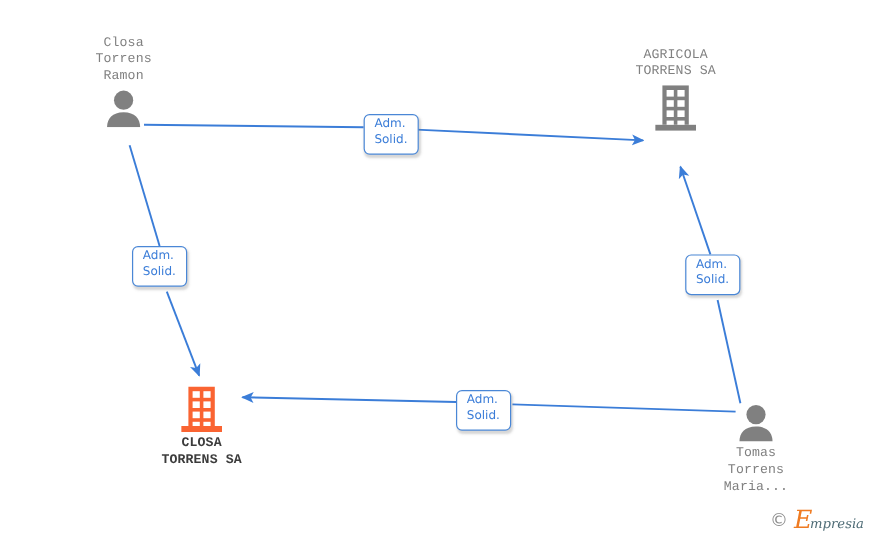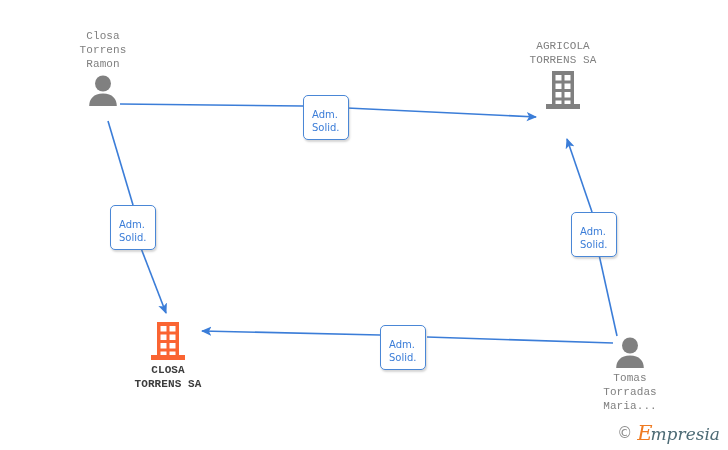--- a/index.html
+++ b/index.html
@@ -71,21 +71,21 @@
 
   
   .edge-label {
     position: absolute;
     background: #ffffff;
     border: 1px solid #4a87d6;
     border-radius: 5px;
     color: #3b7dd8;
     font-size: 10px;
     line-height: 13px;
-    padding: 12px 8px 5px 8px;
+    padding: 1px 8px 5px 8px;
     text-align: left;
     white-space: pre-line;
     box-shadow: 1px 2px 2px rgba(120,120,120,0.30);
     box-sizing: border-box;
   }
 
   
   #watermark {
     position: absolute;
     right: 8px;
@@ -104,21 +104,21 @@
     font-family: "DejaVu Serif", "Liberation Serif", serif;
     font-style: italic;
     font-size: 21px;
     color: #ef7b22;
     line-height: 1;
     margin-right: -2px;
   }
   #watermark .wm-rest {
     font-family: "DejaVu Serif", "Liberation Serif", serif;
     font-style: italic;
-    font-size: 17px;
+    font-size: 11px;
     color: #4d6b75;
     line-height: 1;
     text-align: center;
   }
 </style>
 </head>
 <body>
 
 <div id="graph-canvas">
 
@@ -221,21 +221,21 @@
   </div>
 
   <div class="node" style="left:630px; top:336px;">
     <span class="node-icon">
       <svg width="34" height="32" viewBox="0 0 34 32" xmlns="http://www.w3.org/2000/svg">
         <circle cx="17" cy="9.5" r="8" fill="#808080"></circle>
         <path d="M17 19.5 C 7.6 19.5 3.2 25.0 3.2 32 L 30.8 32 C 30.8 25.0 26.4 19.5 17 19.5 Z" fill="#808080"></path>
       </svg>
     </span>
     <span class="node-label below">Tomas
-Torradas
+Torrens
 Maria...</span>
   </div>
 
   <div id="watermark">
     <span class="wm-c">©</span>
     <span style="display:flex; align-items:baseline;">
       <span class="wm-e">E</span>
       <span class="wm-rest">mpresia</span>
     </span>
   </div>

